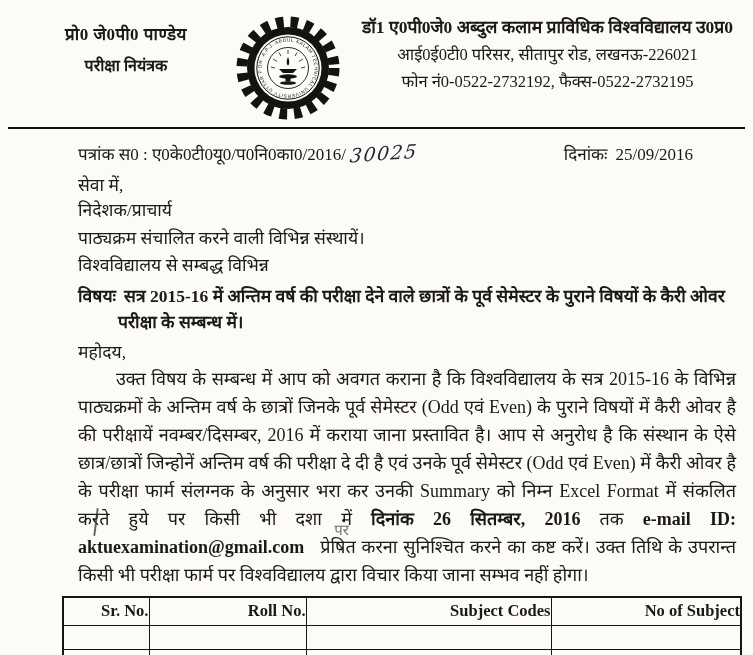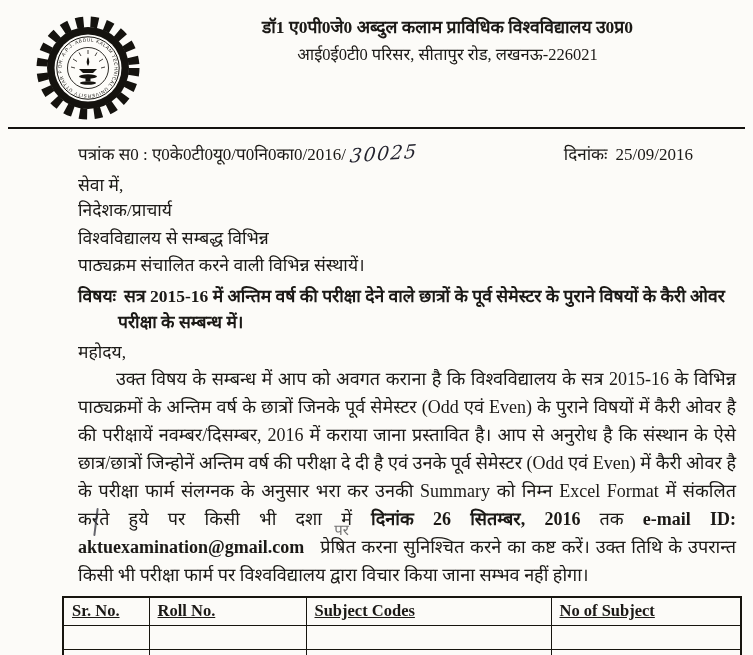--- a/index.html
+++ b/index.html
@@ -143,38 +143,41 @@
   
   .form-table{
     border-collapse:collapse;
     margin:7px 13px 0 62px;
     width:678px;
     table-layout:fixed;
   }
   .form-table th,.form-table td{
     border:1.6px solid #17150f;
     font-size:16.5px;
-    padding:0 8px;
-    text-align:left;
-    text-decoration:underline;
+    padding:0 0;
+    text-align:right;
   }
   .form-table{border:2.6px solid #17150f;}
   .form-table th{height:27px;font-weight:bold;}
   .form-table td{height:23px;}
   .col-sr{width:86px;}
   .col-roll{width:157px;}
   .col-codes{width:245px;}
   .col-nos{width:190px;}
 </style>
 </head>
 <body>
 
 <div class="page">
 
   <div class="letterhead">
+    <div class="officer-block">
+      <div class="officer-name">प्रो0 जे0पी0 पाण्डेय</div>
+      <div class="officer-title">परीक्षा नियंत्रक</div>
+    </div>
 
     <div class="seal-wrap">
       <svg width="112" height="112" viewBox="0 0 112 112">
         <circle cx="56" cy="56" r="46" fill="none" stroke="#15130f" stroke-width="11" stroke-dasharray="7.6 7"></circle>
         <circle cx="56" cy="56" r="41" fill="#15130f"></circle>
         <circle cx="56" cy="56" r="33.5" fill="#fdfcf9"></circle>
         <circle cx="56" cy="56" r="31.2" fill="none" stroke="#15130f" stroke-width="1"></circle>
         <defs>
           <path id="sealArc" d="M56,56 m-26.5,0 a26.5,26.5 0 1,1 53,0 a26.5,26.5 0 1,1 -53,0"></path>
         </defs>
@@ -197,37 +200,38 @@
         <path d="M47 57 h18 l-4 4 h-10 Z" fill="#15130f"></path>
         <ellipse cx="56" cy="64.5" rx="9" ry="2.2" fill="#15130f"></ellipse>
         <rect x="53.5" y="66" width="5" height="3.5" fill="#15130f"></rect>
         <ellipse cx="56" cy="71" rx="8" ry="1.8" fill="#15130f"></ellipse>
       </svg>
     </div>
 
     <div class="univ-block">
       <div class="univ-name">डॉ1 ए0पी0जे0 अब्दुल कलाम प्राविधिक विश्वविद्यालय उ0प्र0</div>
       <div class="univ-line">आई0ई0टी0 परिसर, सीतापुर रोड, लखनऊ-226021</div>
+      <div class="univ-line">फोन नं0-0522-2732192, फैक्स-0522-2732195</div>
     </div>
   </div>
 
   <hr class="head-rule">
 
   <div class="ref-row">
     <span class="ref-left">पत्रांक स0 : ए0के0टी0यू0/प0नि0का0/2016/</span>
     <span class="handwritten">30025</span>
     <span class="ref-spacer"></span>
     <span class="date-part"><span class="date-label">दिनांकः</span><span>25/09/2016</span></span>
   </div>
 
   <div class="to-line">सेवा में,</div>
   <div class="addressee">
     <div>निदेशक/प्राचार्य</div>
+    <div>पाठ्यक्रम संचालित करने वाली विभिन्न संस्थायें।</div>
     <div>विश्वविद्यालय से सम्बद्ध विभिन्न</div>
-    <div>पाठ्यक्रम संचालित करने वाली विभिन्न संस्थायें।</div>
   </div>
 
   <div class="subject"><span class="subject-label">विषयः</span><span>सत्र 2015-16 में अन्तिम वर्ष की परीक्षा देने वाले छात्रों के पूर्व सेमेस्टर के पुराने विषयों के कैरी ओवर परीक्षा के सम्बन्ध में।</span></div>
 
   <div class="salutation">महोदय,</div>
 
   <div class="body-para"><span>उक्त विषय के सम्बन्ध में आप को अवगत कराना है कि विश्वविद्यालय के सत्र 2015-16 के विभिन्न पाठ्यक्रमों के अन्तिम वर्ष के छात्रों जिनके पूर्व सेमेस्टर (Odd एवं Even) के पुराने विषयों में कैरी ओवर है की परीक्षायें नवम्बर/दिसम्बर, 2016 में कराया जाना प्रस्तावित है। आप से अनुरोध है कि संस्थान के ऐसे छात्र/छात्रों जिन्होनें अन्तिम वर्ष की परीक्षा दे दी है एवं उनके पूर्व सेमेस्टर (Odd एवं Even) में कैरी ओवर है के परीक्षा फार्म संलग्नक के अनुसार भरा कर उनकी Summary को निम्न Excel Format में संकलित करते हुये पर किसी भी दशा में </span><span class="bold-run">दिनांक 26 सितम्बर, 2016</span><span> तक </span><span class="bold-run">e-mail ID: aktuexamination@gmail.com</span><span class="insertion"><span class="ins-word">पर</span><span class="ins-caret">^</span></span><span> प्रेषित करना सुनिश्चित करने का कष्ट करें। उक्त तिथि के उपरान्त किसी भी परीक्षा फार्म पर विश्वविद्यालय द्वारा विचार किया जाना सम्भव नहीं होगा।</span></div>
 
   <div class="pen-mark"></div>
 

